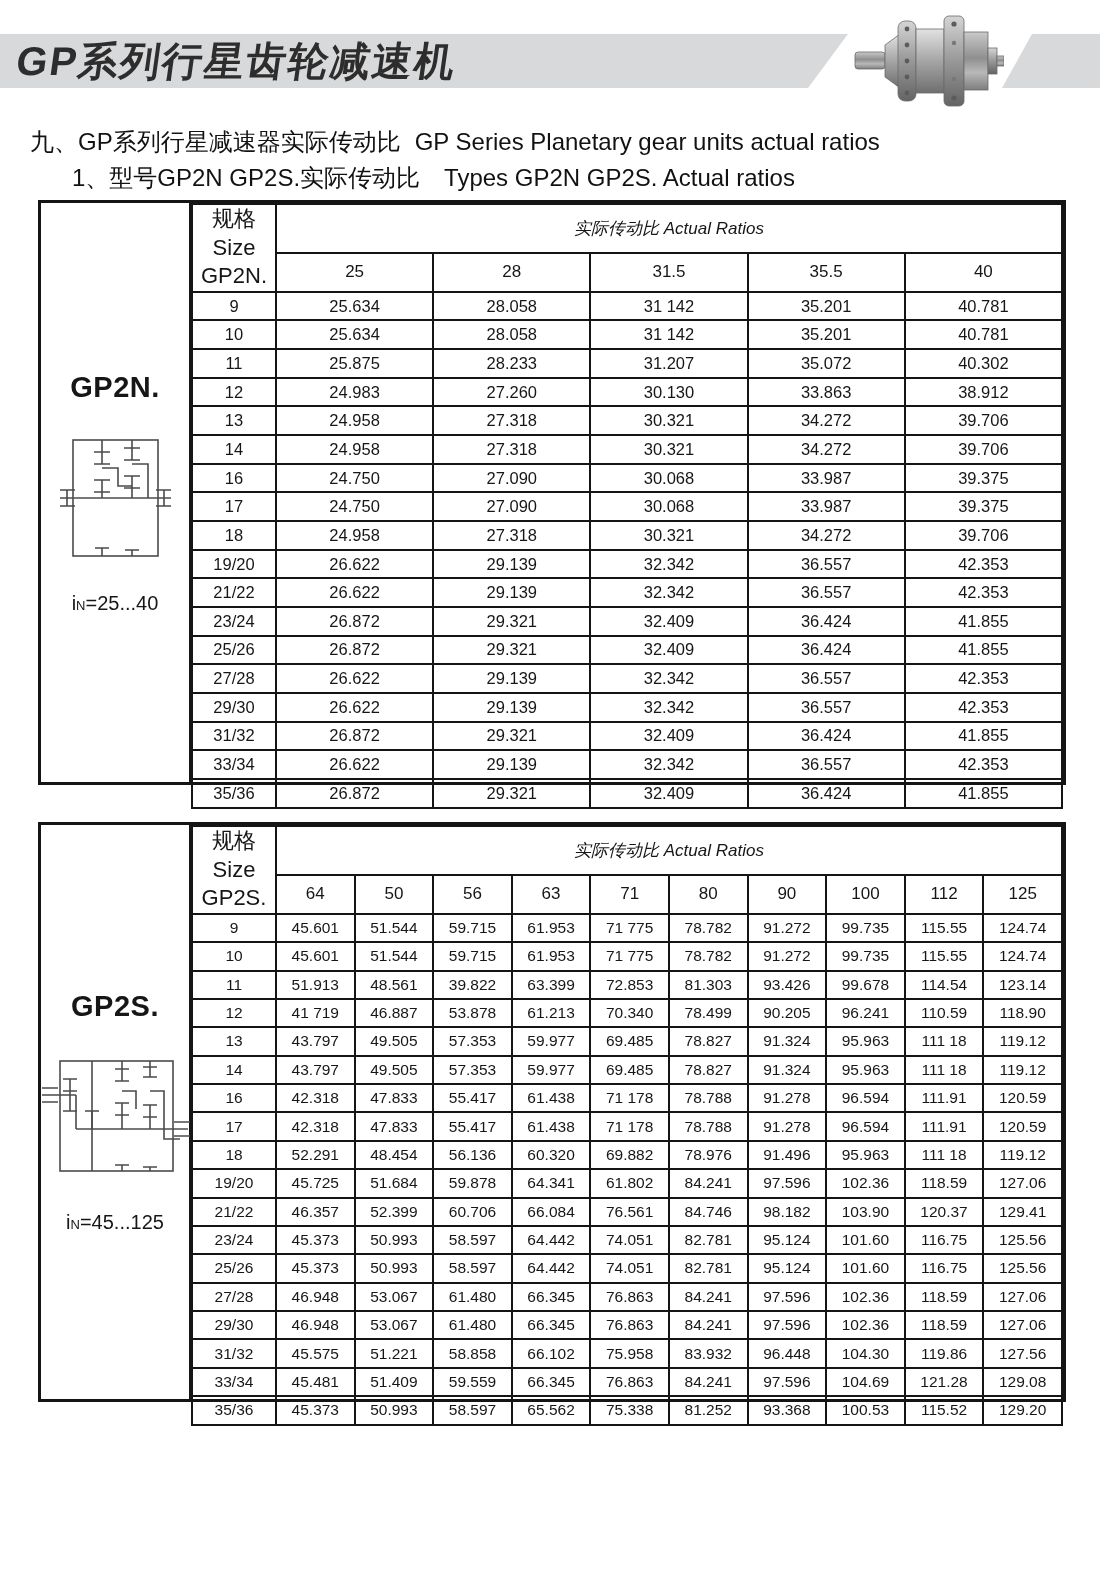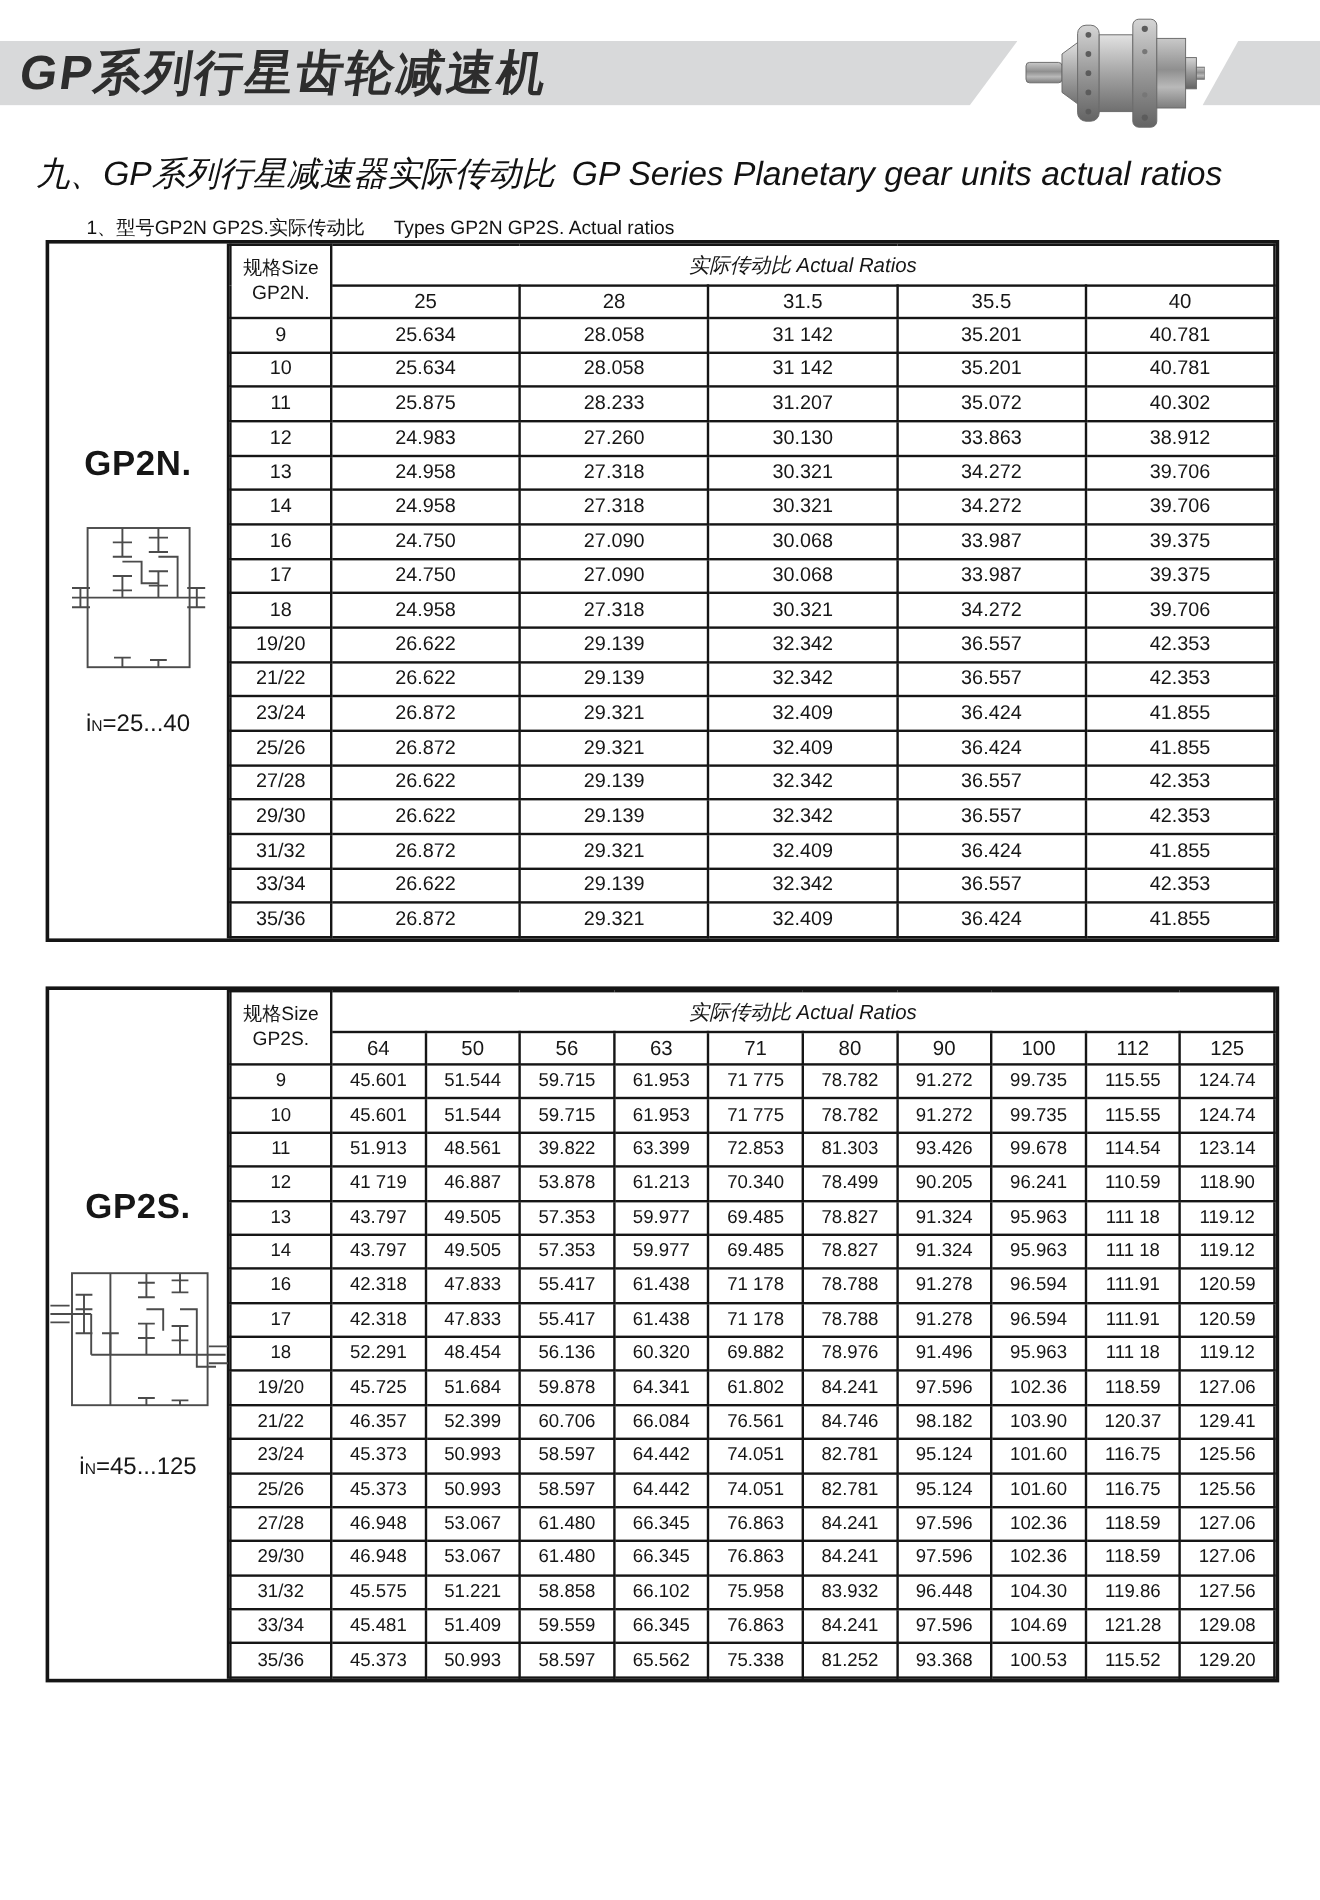--- a/index.html
+++ b/index.html
@@ -10,42 +10,42 @@
   .banner{position:absolute;left:0;top:34px;width:848px;height:54px;background:#d8d9da;
           clip-path:polygon(0 0,100% 0,calc(100% - 40px) 100%,0 100%);}
   .banner-title{font-weight:bold;font-size:40px;line-height:54px;padding-left:13px;
                 color:#2d2d2d;letter-spacing:2px;white-space:nowrap;transform:skewX(-8deg);
                 transform-origin:left bottom;}
   .corner{position:absolute;top:34px;left:1002px;width:98px;height:54px;background:#d8d9da;
           clip-path:polygon(30px 0,100% 0,100% 100%,0 100%);}
   .gear{position:absolute;left:852px;top:5px;}
 
   
-  .h1{position:absolute;left:30px;top:126px;font-size:28px;white-space:nowrap;color:#121212;font-style:italic;}
+  .h1{position:absolute;left:30px;top:126px;font-size:24px;white-space:nowrap;color:#121212;}
   .h1 .en{margin-left:14px;}
-  .h2{position:absolute;left:72px;top:180px;font-size:16px;white-space:nowrap;color:#121212;}
+  .h2{position:absolute;left:72px;top:162px;font-size:24px;white-space:nowrap;color:#121212;}
   .h2 .en{margin-left:24px;}
 
   
   .tblwrap{position:absolute;left:38px;width:1028px;border:3px solid #151515;display:flex;
            box-sizing:border-box;background:#fff;}
   #t1{top:200px;height:585px;}
   #t2{top:822px;height:580px;}
 
   .side{width:150px;min-width:150px;border-right:2px solid #151515;display:flex;
         flex-direction:column;align-items:center;justify-content:center;gap:24px;
         box-sizing:border-box;}
   .model{font-weight:bold;font-size:29px;letter-spacing:.5px;color:#161616;}
   .range{font-size:20px;color:#161616;}
   .rsub{font-size:13px;}
 
   table.rt{flex:1;border-collapse:collapse;table-layout:fixed;height:100%;width:100%;}
   .rt th,.rt td{border:2px solid #151515;text-align:center;padding:0;font-weight:normal;
                 color:#161616;overflow:hidden;}
-  .size-th{width:82px;font-size:16px;line-height:1.3;}
+  .size-th{width:82px;font-size:22px;line-height:1.3;}
   .ratios-th{font-size:17px;height:32px;font-style:italic;}
   .colrow th{height:25px;font-size:17px;}
   #t1 td{font-size:16.5px;}
   #t2 td{font-size:15.5px;}
   .schem path,.schem rect{stroke:#4b4b4b;stroke-width:1.6;fill:none;}
 </style>
 </head>
 <body>
 
 <div class="page">

